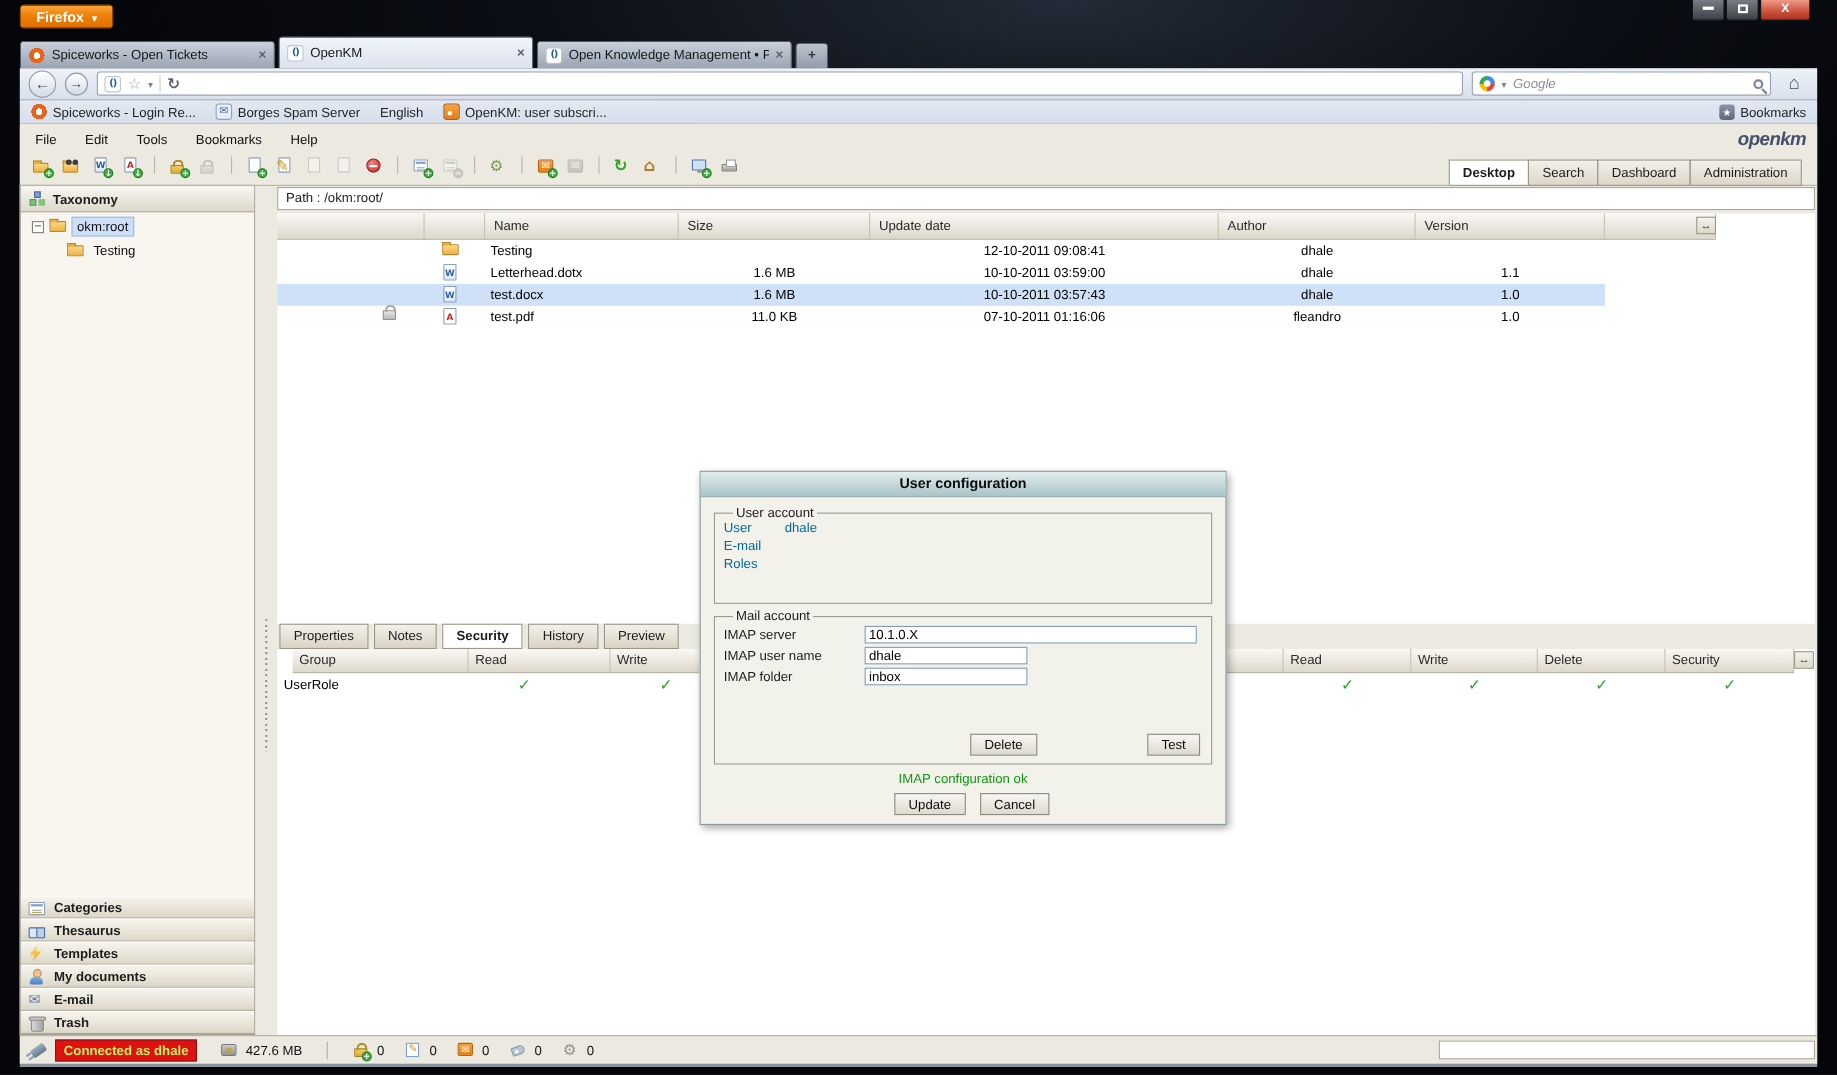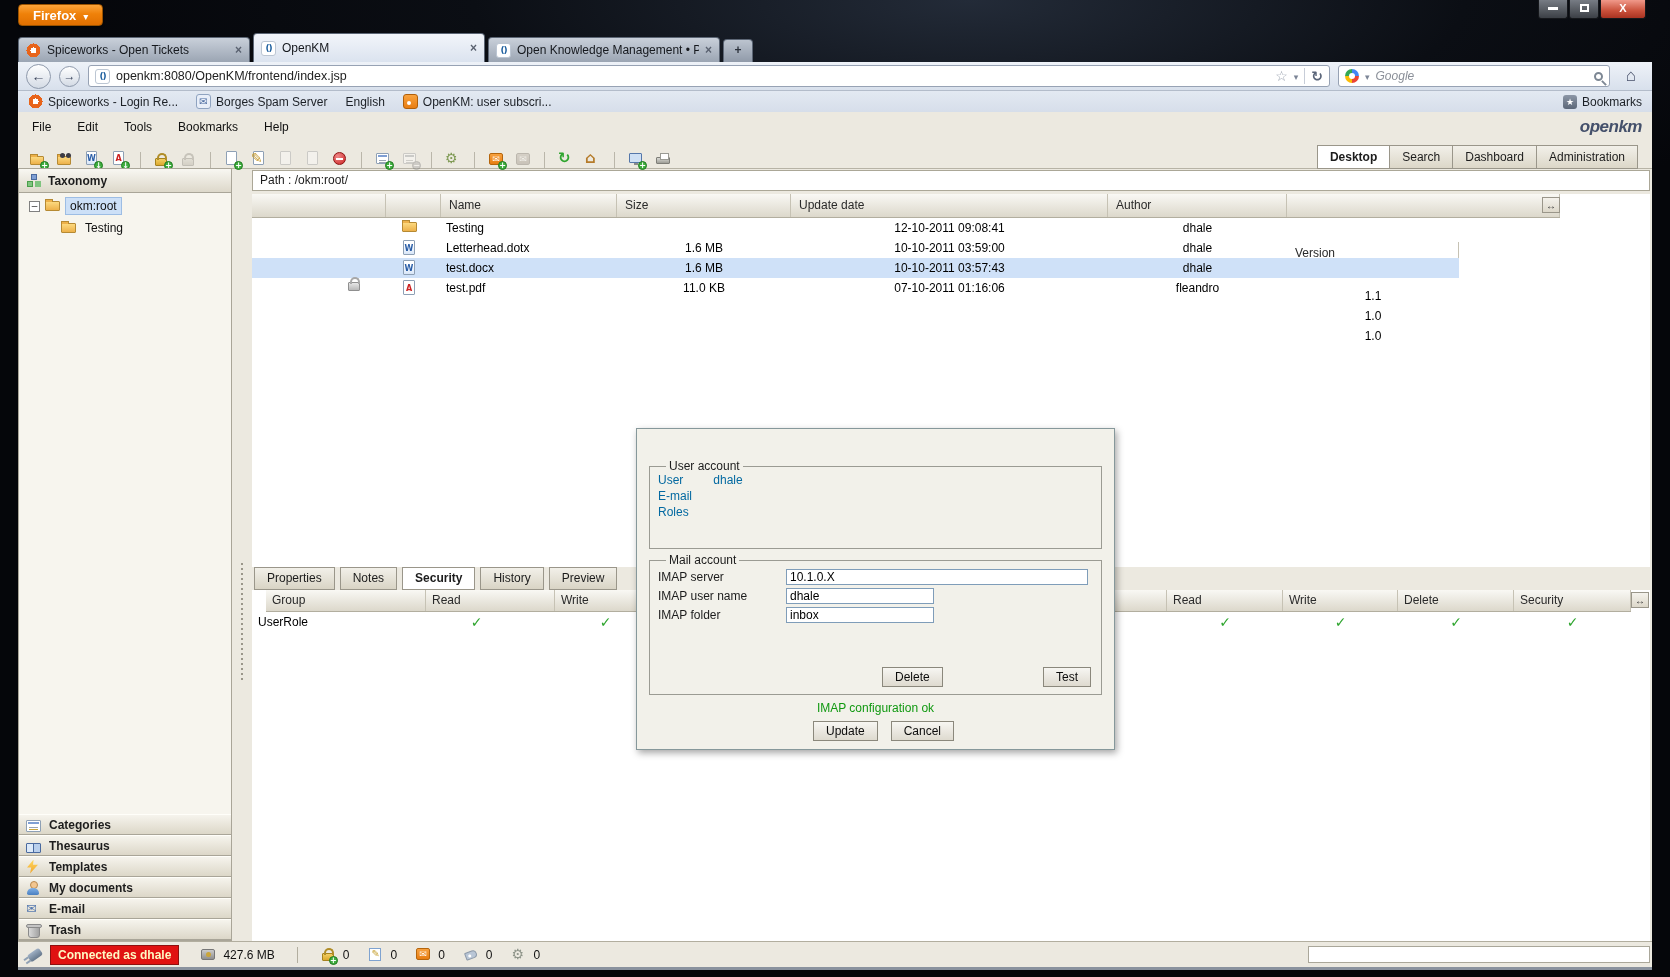--- a/index.html
+++ b/index.html
@@ -63,21 +63,21 @@
     display:flex; align-items:center; gap:18px; padding:0 10px; color:#1c2026; }
   .bmitem { display:flex; align-items:center; gap:5px; white-space:nowrap; }
   .bmright { margin-left:auto; display:flex; align-items:center; gap:5px; }
   .bmstar { width:14px; height:14px; border-radius:3px; background:linear-gradient(#8c96a6,#5c6778); position:relative; }
   .bmstar::before { content:"★"; position:absolute; inset:0; color:#fff; font-size:9px; line-height:14px; text-align:center; }
 
   
   .page { position:absolute; left:18px; top:112px; width:1634px; height:855px; background:#ece9e0; box-shadow:0 3px 0 #8a929e; }
   .menubar { position:absolute; left:0; top:0; width:100%; height:30px; display:flex; align-items:center; gap:26px; padding-left:14px; color:#101010; }
   .logo { position:absolute; right:10px; top:5px; font:italic bold 17px "Liberation Sans","DejaVu Sans",sans-serif; color:#44506b; letter-spacing:-0.5px; }
-  .toolbar { position:absolute; left:0; top:30px; width:100%; height:27px; border-bottom:1px solid #b7b3a6; display:flex; align-items:flex-end; gap:7px; padding-left:10px; }
+  .toolbar { position:absolute; left:0; top:30px; width:100%; height:27px; border-bottom:1px solid #b7b3a6; display:flex; align-items:flex-start; gap:7px; padding-left:10px; }
   .tsep { width:1px; height:16px; background:#bab6aa; margin:0 4px; }
   .viewtabs { position:absolute; right:14px; bottom:-1px; display:flex; }
   .vtab { border:1px solid #9a968a; background:linear-gradient(#f2f0e9,#dcd7c8); padding:4px 12px; margin-left:-1px; color:#1c1c1c; }
   .vtab.active { background:#fff; font-weight:bold; }
 
   
   .ti { position:relative; width:20px; height:18px; flex:none; display:inline-block; }
   .dis { opacity:.4; filter:grayscale(.9); }
   .p-fold { position:absolute; left:2px; top:6px; width:14px; height:9px; background:linear-gradient(#fcd97f,#edb14a); border:1px solid #b68a33; border-radius:1px; }
   .p-fold::before { content:""; position:absolute; top:-3px; left:-1px; width:6px; height:2px; background:#edb14a; border:1px solid #b68a33; border-bottom:none; }
@@ -145,21 +145,21 @@
   .vsplit::before { content:""; position:absolute; left:9px; top:395px; width:2px; height:120px;
     background:repeating-linear-gradient(#9a968a 0 2px, rgba(0,0,0,0) 2px 5px); }
 
   
   .content { position:absolute; left:234px; top:56px; right:0; bottom:26px; }
   .pathbar { position:absolute; left:0; top:2px; right:2px; height:21px; background:#fff; border:1px solid #aba797; line-height:19px; padding-left:7px; color:#1c1c1c; }
   .filezone { position:absolute; left:0; top:26px; right:2px; height:373px; background:#fff; }
   .thead { position:absolute; left:0; top:0; width:1308px; height:24px; background:linear-gradient(#f9f8f4,#dcd8cb); border-bottom:1px solid #b2ae9f; }
   .th { position:absolute; top:0; height:23px; line-height:23px; border-right:1px solid #c6c2b4; padding-left:8px; color:#2a2a2a; }
   .c0{left:0;width:134px;} .c1{left:134px;width:55px;} .c2{left:189px;width:176px;} .c3{left:365px;width:174px;}
-  .c4{left:539px;width:317px;} .c5{left:856px;width:179px;} .c6{left:1035px;width:172px;margin-top:48px;} .c7{left:1207px;width:101px;}
+  .c4{left:539px;width:317px;} .c5{left:856px;width:179px;} .c6{left:1035px;width:172px;} .c7{left:1207px;width:101px;}
   .frow { position:absolute; left:0; width:1308px; height:20px; }
   .rowsel { position:absolute; left:0; top:0; width:1207px; height:20px; background:#cfe1f8; }
   .fc { position:absolute; top:0; height:20px; line-height:20px; color:#000; white-space:nowrap; }
   .fcc { text-align:center; }
   .f-doc { display:inline-block; width:12px; height:15px; background:#fff; border:1px solid #8ea0b5; border-radius:1px; position:relative; vertical-align:-3px; }
   .f-doc.word { background:linear-gradient(#ffffff 30%,#d8e6f8); }
   .f-doc.word::after { content:"W"; position:absolute; inset:0; color:#2b5ea7; font:bold 8px/15px "DejaVu Sans",sans-serif; text-align:center; }
   .f-doc.pdf::after { content:"A"; position:absolute; inset:0; color:#cc2222; font:bold 8px/15px "DejaVu Sans",sans-serif; text-align:center; }
   .f-lock { display:inline-block; width:12px; height:9px; background:linear-gradient(#e6e6e6,#b9b9b9); border:1px solid #8f8f8f; border-radius:1px; position:relative; vertical-align:1px; }
   .f-lock::before { content:""; position:absolute; top:-6px; left:1px; width:6px; height:5px; border:2px solid #a8a8a8; border-bottom:none; border-radius:5px 5px 0 0; }
@@ -172,21 +172,21 @@
   .seczone { position:absolute; left:0; top:422px; right:2px; bottom:0; background:#fff; }
   .shead { position:absolute; top:0; height:22px; background:linear-gradient(#f9f8f4,#dcd8cb); border-bottom:1px solid #b2ae9f; }
   .sh { position:absolute; top:0; height:21px; line-height:21px; border-right:1px solid #c6c2b4; padding-left:6px; color:#2a2a2a; }
   .chk { position:absolute; top:0; height:20px; line-height:20px; text-align:center; color:#2fa52f; font-weight:bold; font-size:14px; }
   .chk::before { content:"✓"; }
 
   
   .statusbar { position:absolute; left:0; bottom:0; width:100%; height:26px; border-top:1px solid #b2ae9f; display:flex; align-items:center; gap:8px; padding-left:10px; }
   .s-plug { width:14px; height:8px; background:linear-gradient(#9fb0c4,#66788c); border-radius:2px; transform:rotate(-35deg); position:relative; flex:none; }
   .s-plug::before { content:""; position:absolute; left:-5px; top:1px; width:5px; height:2px; background:#8fa0b4; box-shadow:0 4px 0 #8fa0b4; }
-  .badge { background:#e01111; border:1px solid #8d0f0f; color:#fef9c3; font-weight:bold; padding:2px 7px; }
+  .badge { background:#e01111; border:1px solid #8d0f0f; color:#bef264; font-weight:bold; padding:2px 7px; }
   .s-mem { width:14px; height:11px; background:linear-gradient(#cccccc,#8f8f8f); border:1px solid #777; border-radius:2px; position:relative; flex:none; margin-left:14px; }
   .s-mem::before { content:""; position:absolute; left:4px; top:2px; width:5px; height:5px; border-radius:50%; background:#caa53a; }
   .ssep { width:1px; height:16px; background:#b2ae9f; margin:0 14px; }
   .cnt { display:flex; align-items:center; gap:6px; margin-right:10px; }
   .cic { position:relative; width:17px; height:16px; flex:none; }
   .cic .p-lock { left:2px; top:6px; }
   .s-edit { position:absolute; left:2px; top:1px; width:12px; height:13px; background:#fff; border:1px solid #7fa3d0; }
   .s-edit::after { content:"✎"; position:absolute; left:1px; top:-1px; font-size:10px; color:#caa53a; }
   .cic .p-mailo { left:1px; top:1px; }
   .s-tag { position:absolute; left:2px; top:4px; width:12px; height:8px; background:#b9c6d6; border:1px solid #8b98a8; border-radius:1px 4px 4px 1px; transform:rotate(-20deg); }
@@ -245,21 +245,20 @@
       <span class="tclose"></span>
     </div>
     <div class="newtab">+</div>
   </div>
 
   <div class="navbar">
     <span class="nb">←</span>
     <span class="nb fwd">→</span>
     <div class="urlbar">
       <span class="fav okm"></span>
-      <span class="urltext">openkm:8080/OpenKM/frontend/index.jsp</span>
       <span class="star"></span>
       <span class="ddv"></span>
       <span class="vr"></span>
       <span class="reload"></span>
     </div>
     <div class="searchbox">
       <span class="glogo"></span>
       <span class="ddv"></span>
       <span class="stext">Google</span>
       <span class="mag"></span>
@@ -549,20 +548,21 @@
       </span>
       <span class="cnt">
         <span class="cic"><span class="s-gear cic"></span></span>
         <span>0</span>
       </span>
       <span class="pbar"></span>
     </div>
   </div>
 
   <div class="dialog">
+    <div class="dtitle">User configuration</div>
 
     <fieldset class="fs ua">
       <legend>User account</legend>
       <div class="ur">
         <span class="ulabel">User</span>
         <span>dhale</span>
       </div>
       <div class="ur"><span class="ulabel">E-mail</span></div>
       <div class="ur"><span class="ulabel">Roles</span></div>
     </fieldset>

